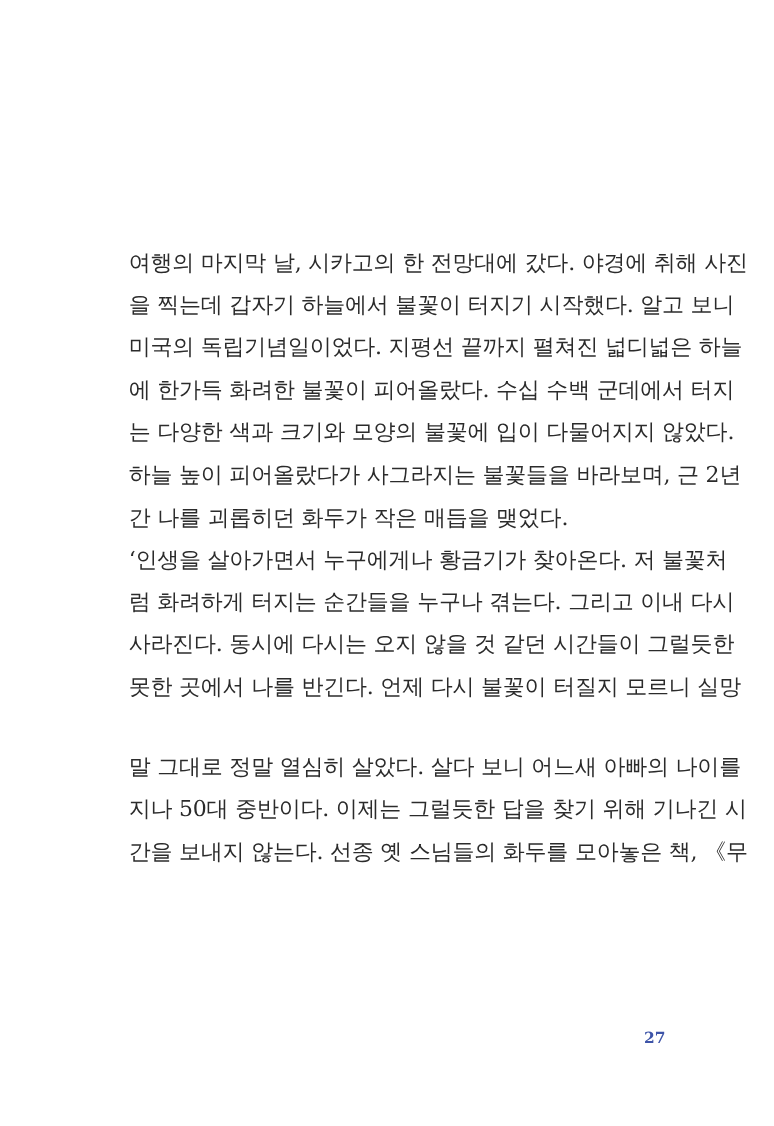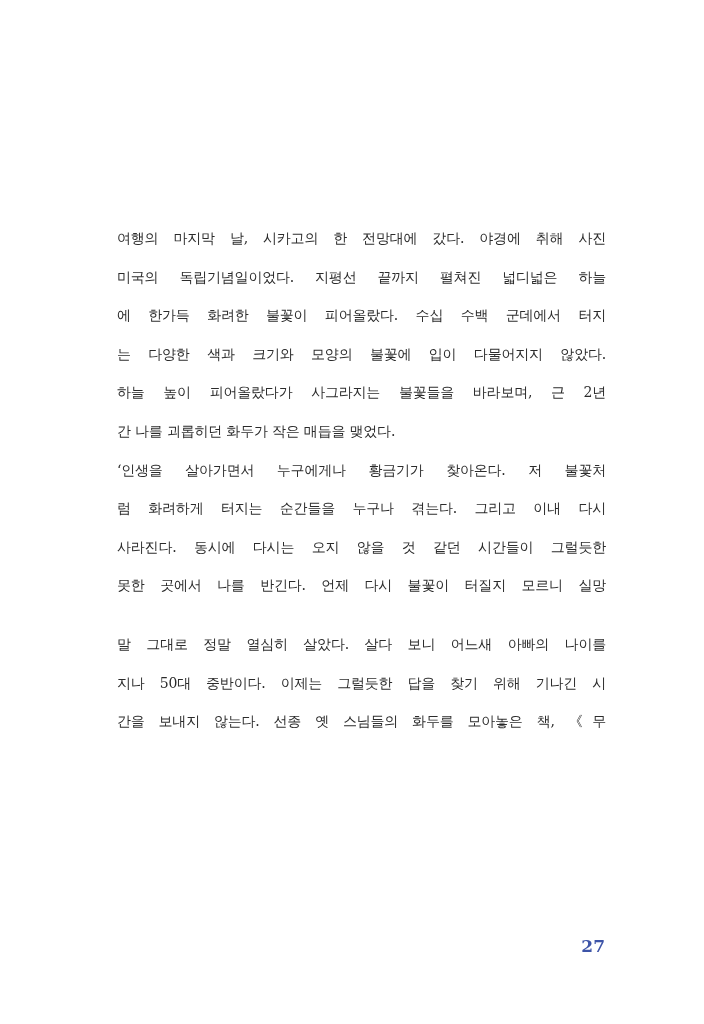--- a/index.html
+++ b/index.html
@@ -20,56 +20,57 @@
     left: 117px;
     top: 219px;
     width: 489px;
     color: #2b2b2b;
   }
   .paragraph {
     margin: 0;
     padding: 0;
   }
   .paragraph--spaced-before {
-    margin-top: 20px; 
+    margin-top: 34px; 
   }
   .line {
     display: block;
-    font-size: 14px;
+    font-size: 20px;
     line-height: 38.6px;
     height: 38.6px;
     white-space: nowrap;
     text-align: justify;
     text-align-last: justify;
     letter-spacing: -0.2px;
     word-break: keep-all;
   }
   .line--end {
     text-align-last: left;
     white-space: normal;
   }
   .page-number {
     position: absolute;
     right: 99px;
     top: 936px;
-    font-size: 17px;
+    font-size: 14px;
     font-weight: 600;
     color: #3d54a8;
     font-family: "DejaVu Serif", "Liberation Serif", serif;
   }
 </style>
 </head>
 <body>
 
 <div class="page">
 
   <div class="text-block">
 
     <div class="paragraph">
       <span class="line">여행의 마지막 날, 시카고의 한 전망대에 갔다. 야경에 취해 사진</span>
+      <span class="line">을 찍는데 갑자기 하늘에서 불꽃이 터지기 시작했다. 알고 보니</span>
       <span class="line">미국의 독립기념일이었다. 지평선 끝까지 펼쳐진 넓디넓은 하늘</span>
       <span class="line">에 한가득 화려한 불꽃이 피어올랐다. 수십 수백 군데에서 터지</span>
       <span class="line">는 다양한 색과 크기와 모양의 불꽃에 입이 다물어지지 않았다.</span>
       <span class="line">하늘 높이 피어올랐다가 사그라지는 불꽃들을 바라보며, 근 2년</span>
       <span class="line line--end">간 나를 괴롭히던 화두가 작은 매듭을 맺었다.</span>
     </div>
 
     <div class="paragraph">
       <span class="line">‘인생을 살아가면서 누구에게나 황금기가 찾아온다. 저 불꽃처</span>
       <span class="line">럼 화려하게 터지는 순간들을 누구나 겪는다. 그리고 이내 다시</span>

